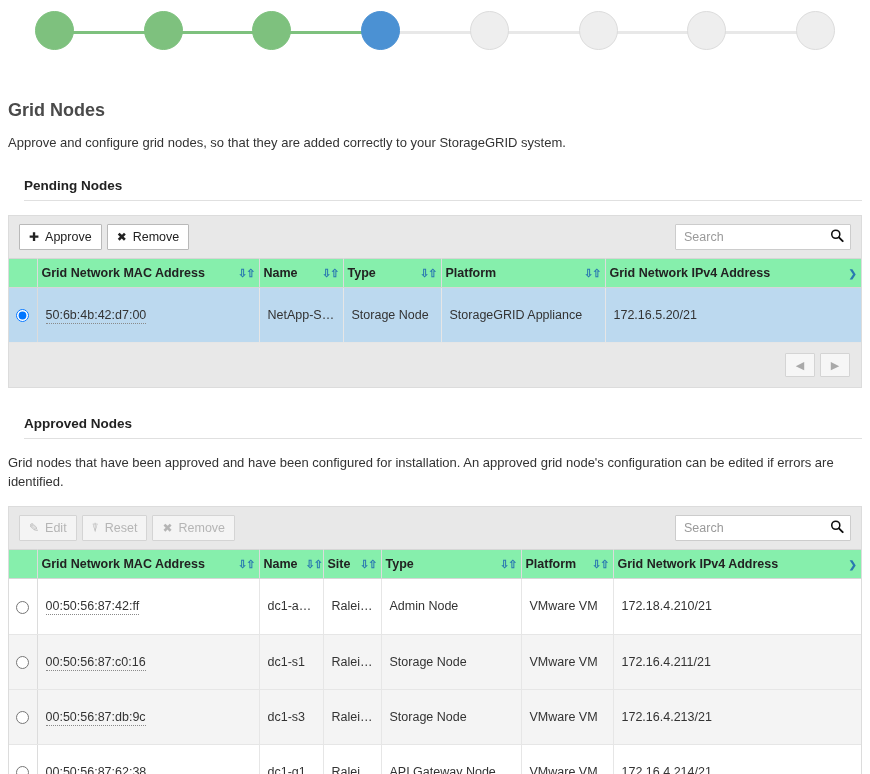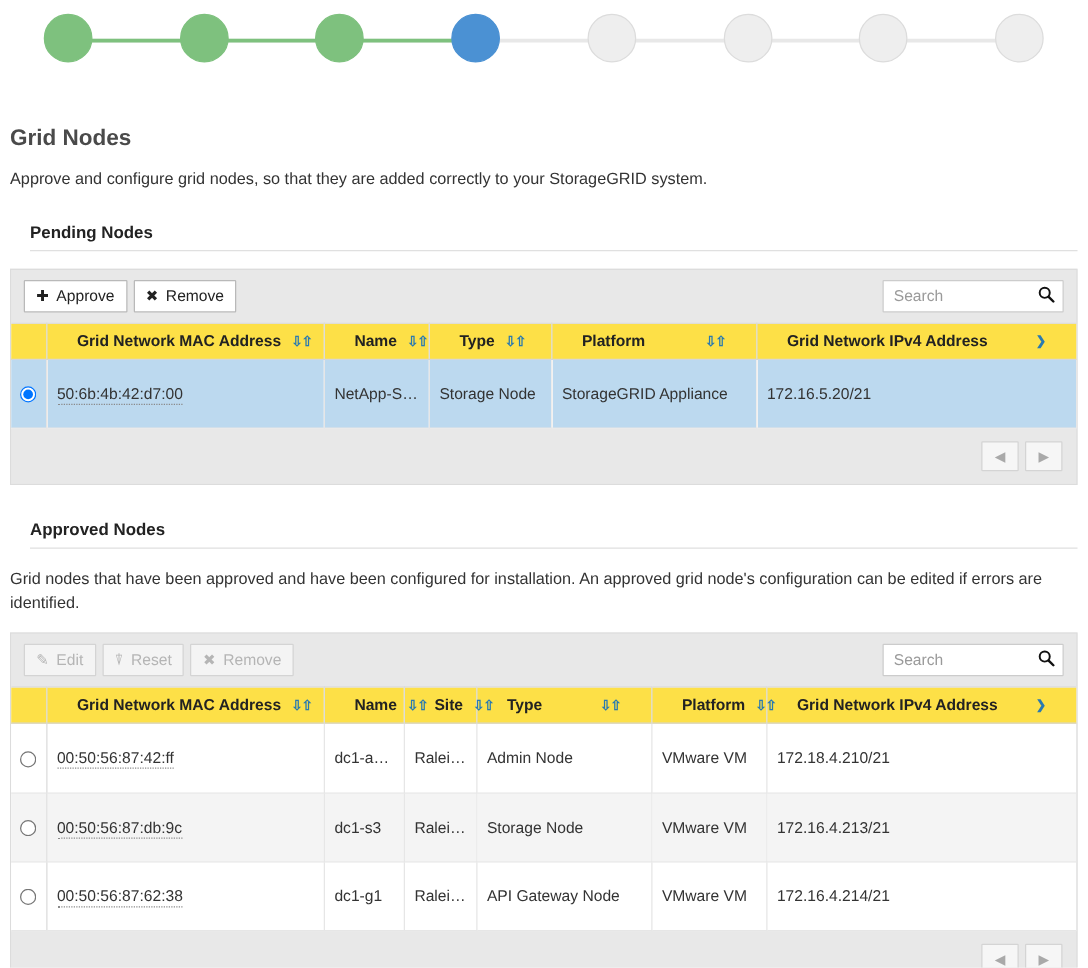--- a/index.html
+++ b/index.html
@@ -158,21 +158,21 @@
   }
   .btn.disabled {
     color: #b5b5b5;
     border-color: #d4d4d4;
     background: #f4f4f4;
     cursor: default;
   }
 
   .search-box {
     position: relative;
-    width: 145px;
+    width: 176px;
   }
   .search-box input {
     width: 100%;
     box-sizing: border-box;
     padding: 5px 26px 5px 8px;
     border: 1px solid #cccccc;
     background: #ffffff;
     font-size: 12.5px;
     font-family: "Liberation Sans", sans-serif;
     color: #333333;
@@ -189,29 +189,29 @@
   }
 
   
   table.grid {
     width: 100%;
     border-collapse: collapse;
     background: #ffffff;
     table-layout: fixed;
   }
   table.grid thead th {
-    background: #fde047;
+    background: #86efac;
     border-top: 1px solid #d6d6d6;
     border-bottom: 1px solid #d6d6d6;
     border-right: 1px solid #dcdcdc;
     font-size: 12.5px;
     font-weight: bold;
     color: #222222;
     text-align: left;
-    padding: 7px 24px;
+    padding: 7px 4px;
     height: 13px;
     white-space: nowrap;
   }
   table.grid thead th .th-inner {
     display: flex;
     align-items: center;
     justify-content: space-between;
     gap: 8px;
   }
   table.grid thead th.sel-col,
@@ -525,20 +525,29 @@
             <td class="sel-col"><input type="radio" name="approved-sel" style=""></td>
             <td><span class="mac">00:50:56:87:42:ff</span></td>
             <td>dc1-adm1</td>
             <td>Raleigh</td>
             <td>Admin Node</td>
             <td>VMware VM</td>
             <td>172.18.4.210/21</td>
           </tr>
           <tr class="row-even">
             <td class="sel-col"><input type="radio" name="approved-sel" style=""></td>
+            <td><span class="mac">00:50:56:87:c0:16</span></td>
+            <td>dc1-s1</td>
+            <td>Raleigh</td>
+            <td>Storage Node</td>
+            <td>VMware VM</td>
+            <td>172.16.4.211/21</td>
+          </tr>
+          <tr class="row-even">
+            <td class="sel-col"><input type="radio" name="approved-sel" style=""></td>
             <td><span class="mac">00:50:56:87:db:9c</span></td>
             <td>dc1-s3</td>
             <td>Raleigh</td>
             <td>Storage Node</td>
             <td>VMware VM</td>
             <td>172.16.4.213/21</td>
           </tr>
           <tr class="row-odd">
             <td class="sel-col"><input type="radio" name="approved-sel" style=""></td>
             <td><span class="mac">00:50:56:87:62:38</span></td>

